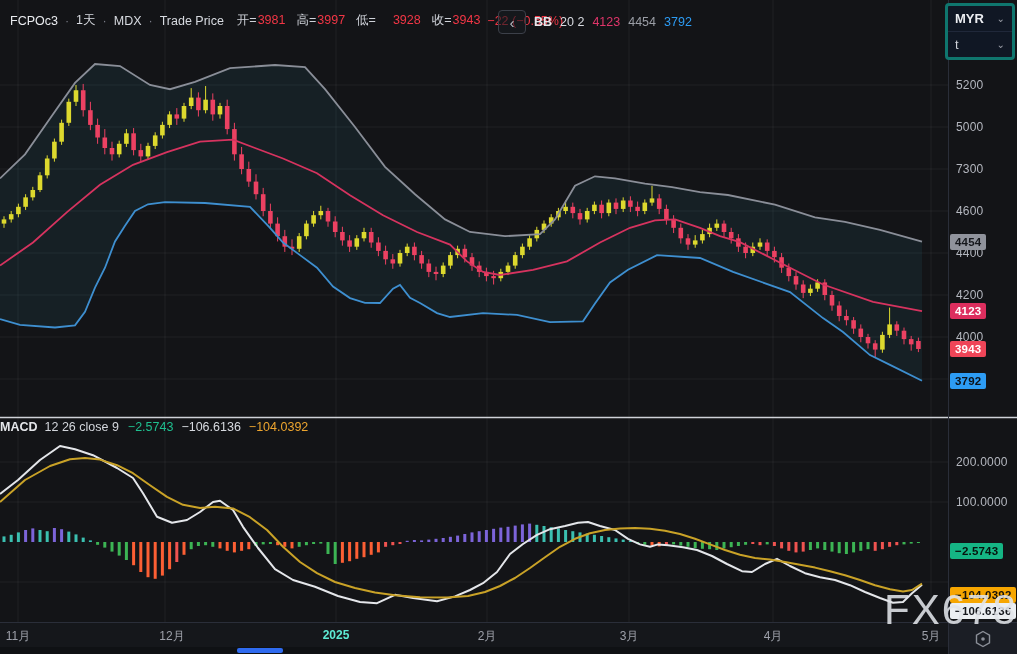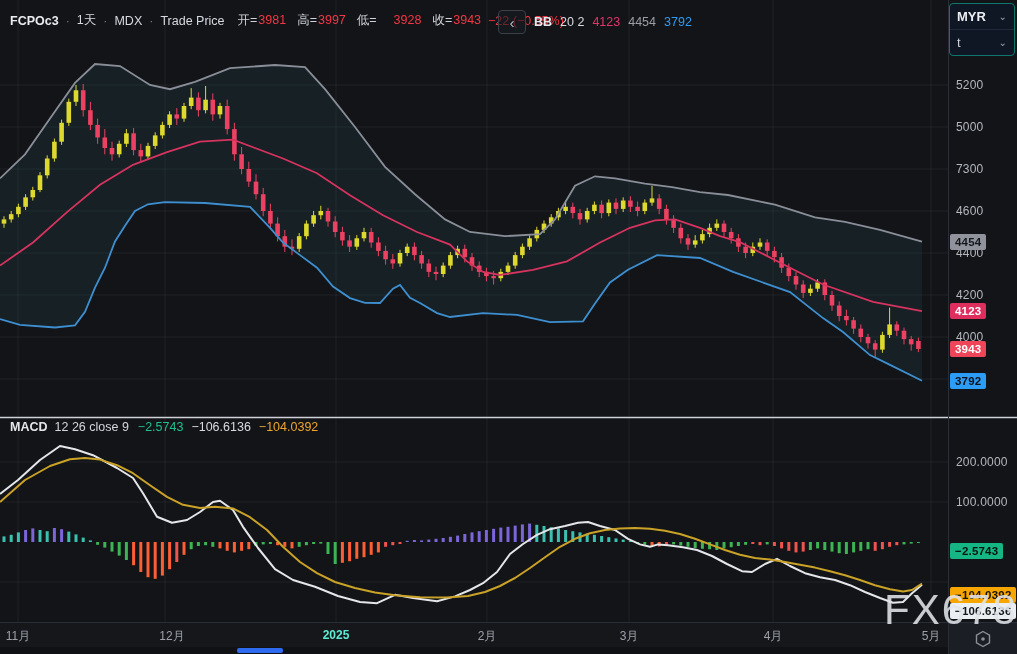--- a/index.html
+++ b/index.html
@@ -3,47 +3,47 @@
 <meta charset="utf-8">
 <style>
   html,body{margin:0;padding:0;background:#0b0c0e;}
   .app{position:relative;width:1017px;height:654px;overflow:hidden;
        background:#131417;font-family:"Liberation Sans","DejaVu Sans",sans-serif;
        -webkit-font-smoothing:antialiased;}
   svg#chart{position:absolute;left:0;top:0;z-index:1;}
   
   .hdr{position:absolute;left:10px;top:12px;z-index:4;display:flex;align-items:center;
        gap:7px;font-size:12.5px;color:#d7dae0;white-space:nowrap;}
-  .hdr .sym{font-weight:700;color:#e9ebef;}
+  .hdr .sym{font-weight:400;color:#e9ebef;}
   .hdr .dim{color:#d7dae0;}
   .hdr .sep{color:#787b86;}
   .hdr .lbl{color:#cfd2d9;margin-left:2px;}
   .hdr .val{color:#f23645;margin-left:-5px;}
   .hdr .chg{color:#f23645;}
   .bbrow{position:absolute;left:498px;top:10px;z-index:4;display:flex;align-items:center;
        gap:8px;font-size:12.5px;color:#d7dae0;}
   .backbtn{width:26px;height:22px;border:1px solid #3c4049;border-radius:4px;
        color:#b9bcc4;display:flex;align-items:center;justify-content:center;
        font-size:15px;line-height:1;background:rgba(24,26,31,.6);cursor:pointer;}
   .bbrow .b{font-weight:700;color:#e4e6ea;}
-  .macdrow{position:absolute;left:10px;top:420px;z-index:4;display:flex;align-items:center;
+  .macdrow{position:absolute;left:0;top:420px;z-index:4;display:flex;align-items:center;
        gap:7px;font-size:12.5px;color:#d3d6dc;text-align:center;}
   .macdrow .b{font-weight:700;color:#e4e6ea;}
   
   .tick{position:absolute;left:956px;transform:translateY(-50%);font-size:12px;
         color:#b4b7bf;z-index:3;letter-spacing:.2px;}
   .badge{position:absolute;left:950px;transform:translateY(-50%);font-size:11.5px;
         font-weight:700;padding:2px 5px;border-radius:2px;z-index:5;letter-spacing:.2px;}
   
   .taxis-label{position:absolute;transform:translateX(-50%);top:628px;font-size:12px;
         color:#9da0a9;z-index:3;}
   .taxis-label.major{color:#5eead4;font-weight:700;}
   
   .curw{position:absolute;right:2px;top:3px;width:64px;z-index:6;background:#101724;
-        border:1px solid #0f766e;border-radius:4px;overflow:hidden;}
+        border:3px solid #0f766e;border-radius:4px;overflow:hidden;}
   .curw .row{height:25px;display:flex;align-items:center;justify-content:space-between;
         padding:0 7px;cursor:pointer;}
   .curw .row+.row{border-top:1px solid #20283a;}
   .curw .cl{font-size:13px;font-weight:700;color:#eceef2;}
   .curw .cl2{font-size:13px;color:#cfd2d9;font-weight:400;}
   .curw .chev{font-size:10px;color:#9da0a9;}
   
   .corner{position:absolute;left:949px;top:623px;width:68px;height:31px;z-index:4;
         background:#1b1e25;display:flex;align-items:center;justify-content:center;cursor:pointer;}
   .wm{position:absolute;left:884px;top:586px;z-index:7;font-size:42px;color:#e2e5ea;

